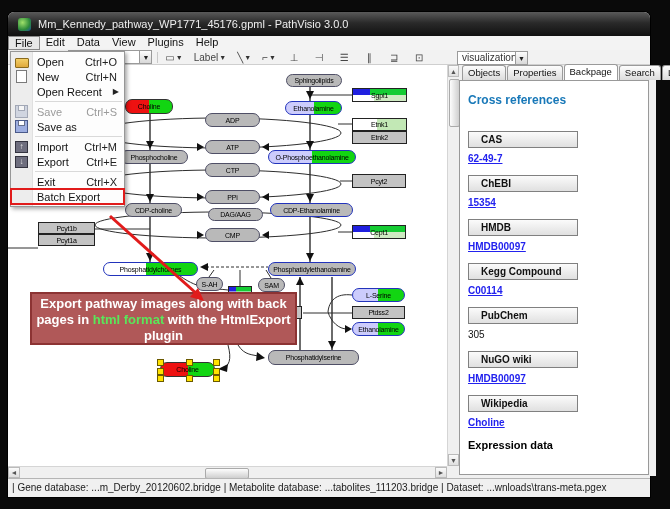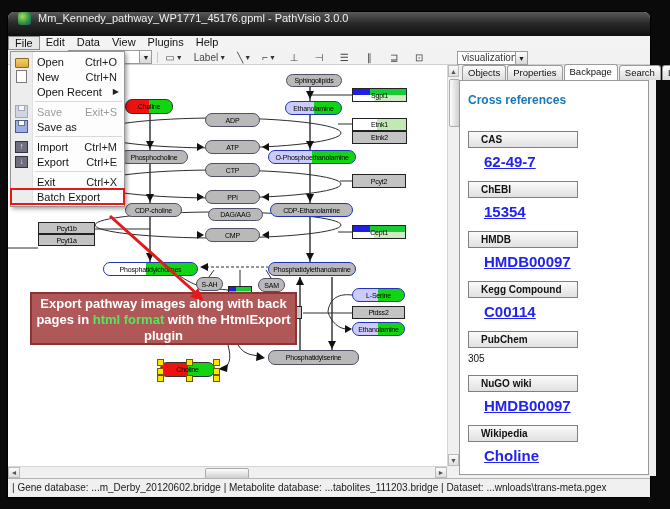--- a/index.html
+++ b/index.html
@@ -3,21 +3,21 @@
 <meta charset="utf-8">
 <style>
   html,body{margin:0;padding:0}
   body{width:670px;height:509px;background:#0a0a0a;position:relative;overflow:hidden;
        font-family:"Liberation Sans",sans-serif;-webkit-font-smoothing:antialiased}
   
   #window{position:absolute;left:8px;top:12px;width:642px;height:485px;background:#f0f0f0;
           border-radius:6px 6px 0 0;box-shadow:0 0 0 1px #000}
   #titlebar{position:absolute;left:8px;top:12px;width:642px;height:24px;
             background:linear-gradient(#5a5a5a,#2a2a2a 45%,#101010);border-radius:6px 6px 0 0;
-            display:flex;color:#efefef;font-size:11px;padding-left:10px;box-sizing:border-box}
+            display:flex;align-items:center;color:#efefef;font-size:11px;padding-left:10px;box-sizing:border-box}
   #app-icon{width:13px;height:13px;border-radius:3px;margin-right:7px;
             background:radial-gradient(circle at 35% 35%,#9fe06a,#2e8b3a 60%,#1b4fa0)}
   #menubar{position:absolute;left:8px;top:36px;width:642px;height:14px;background:#f3f3f3;
            border-bottom:1px solid #dcdcdc;display:flex;align-items:center;font-size:11px;color:#111}
   .mb-item{padding:0 6px;height:13px;line-height:13px}
   .mb-item.active{border:1px solid #8a8a8a;background:#e7e7e7;height:12px;line-height:12px}
   #toolbar{position:absolute;left:8px;top:50px;width:642px;height:15px;background:#f2f2f2;
            border-bottom:1px solid #cfcfcf;display:flex;align-items:center;font-size:10px;color:#333;gap:5px;padding-left:4px;box-sizing:border-box}
   .tb-btn{min-width:14px;height:13px;display:flex;align-items:center;justify-content:center;
           color:#444;font-size:10px;padding:0 2px}
@@ -61,21 +61,21 @@
   #side-panel{position:absolute;left:459px;top:65px;width:197px;height:411px;background:#f0f0f0}
   #tabs{display:flex;align-items:flex-end;height:15px;padding-left:3px}
   .tab{font-size:9.5px;color:#111;padding:1px 5px 2px;background:linear-gradient(#fdfdfd,#dcdcdc);
        border:1px solid #9a9a9a;border-bottom:none;border-radius:3px 3px 0 0;margin-right:1px;white-space:nowrap}
   .tab.active{background:#fff;padding-bottom:3px;position:relative;z-index:2}
   #panel-body{position:absolute;left:0;top:15px;width:190px;height:395px;background:#fff;border:1px solid #999;
               box-sizing:border-box;overflow:hidden;padding:8px 0 0 8px}
   #xref-heading{color:#1878b8;font-weight:bold;font-size:12px;margin:4px 0 24px}
   .xref-title{width:84px;background:linear-gradient(#fbfbfb,#e0e0e0);border:1px solid #808080;
               font-weight:bold;font-size:10px;color:#111;padding:2px 12px;white-space:nowrap}
-  .xref-link{display:block;color:#2222ee;font-size:15px;font-weight:bold;margin:5px 16px 0}
+  .xref-link{display:block;color:#2222ee;font-size:10px;font-weight:bold;margin:5px 0 0}
   .xref-value{font-size:10px;color:#111;margin:5px 0 0}
   .xref{margin-bottom:11px}
   #panel-footer{font-size:11px;font-weight:bold;color:#000;margin-top:4px}
   
   #statusbar{position:absolute;left:8px;top:478px;width:642px;height:17px;background:#f0f0f0;
              border-top:1px solid #b5b5b5;font-size:10px;color:#1a1a1a;display:flex;align-items:center;
              padding-left:4px;box-sizing:border-box;white-space:nowrap;overflow:hidden}
   
   #file-menu{position:absolute;left:10px;top:51px;width:113px;background:#fdfdfd;border:1px solid #979797;
              box-shadow:2px 2px 4px rgba(0,0,0,.35);z-index:7;font-size:11px;padding:2px 0}
@@ -304,21 +304,21 @@
     </div>
     <div class="mi">
       <span class="mi-ico "></span>
       <span class="mi-label">Open Recent</span>
       <span class="mi-sub">▶</span>
     </div>
     <div class="mi-divider"></div>
     <div class="mi disabled">
       <span class="mi-ico ic-save"></span>
       <span class="mi-label">Save</span>
-      <span class="mi-short">Exit+S</span>
+      <span class="mi-short">Ctrl+S</span>
     </div>
     <div class="mi">
       <span class="mi-ico ic-saveas"></span>
       <span class="mi-label">Save as</span>
     </div>
     <div class="mi-divider"></div>
     <div class="mi">
       <span class="mi-ico ic-import">↑</span>
       <span class="mi-label">Import</span>
       <span class="mi-short">Ctrl+M</span>

